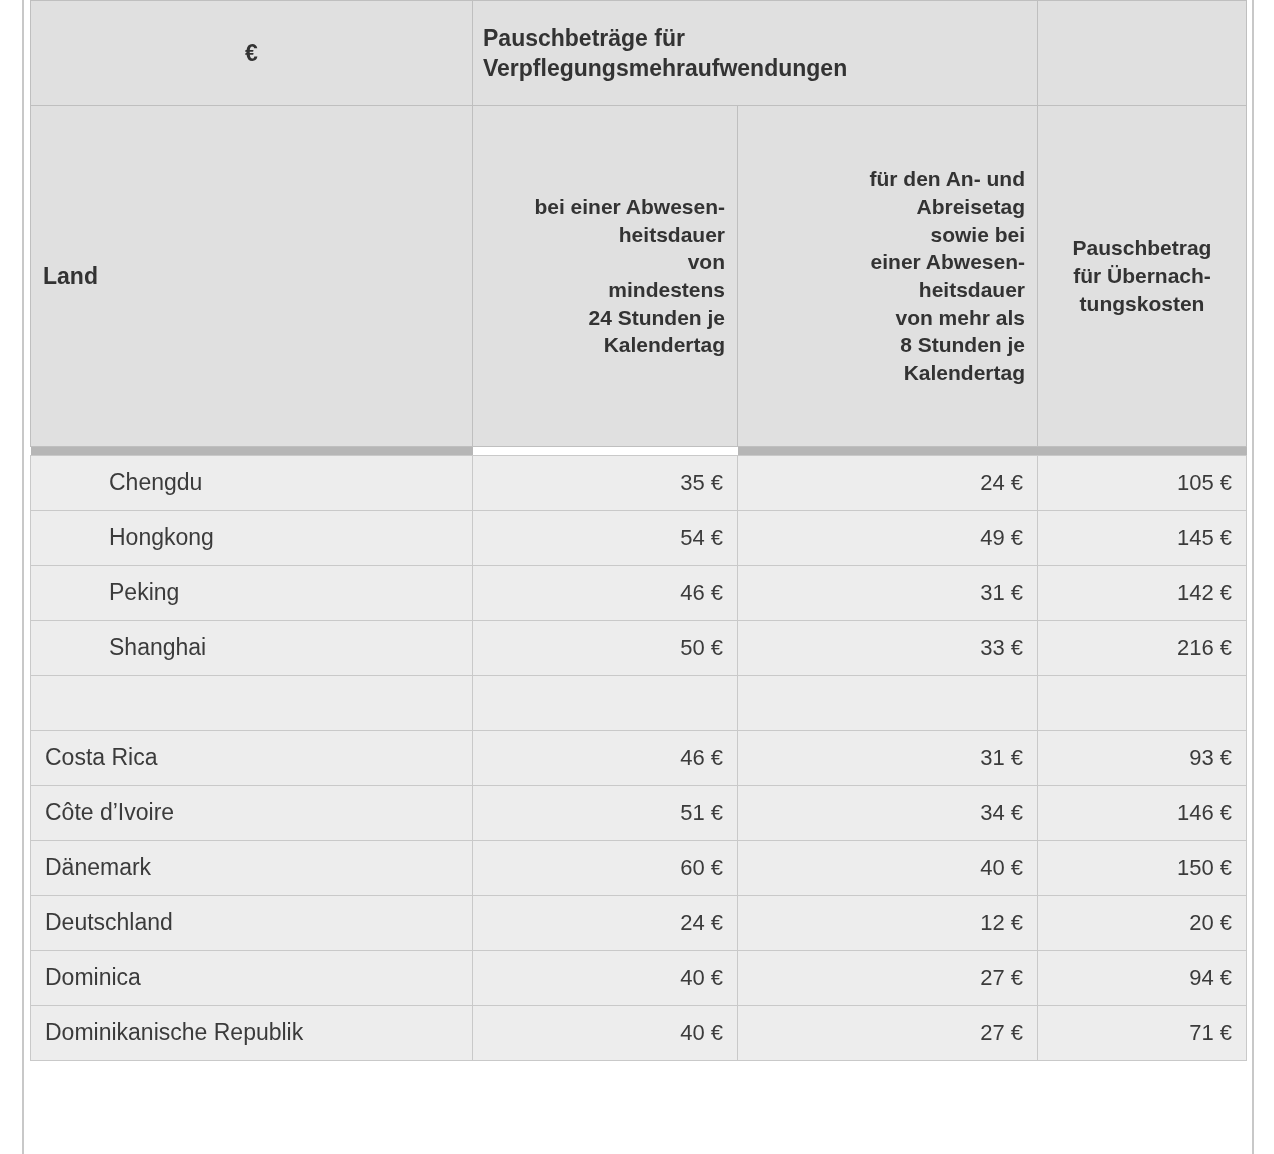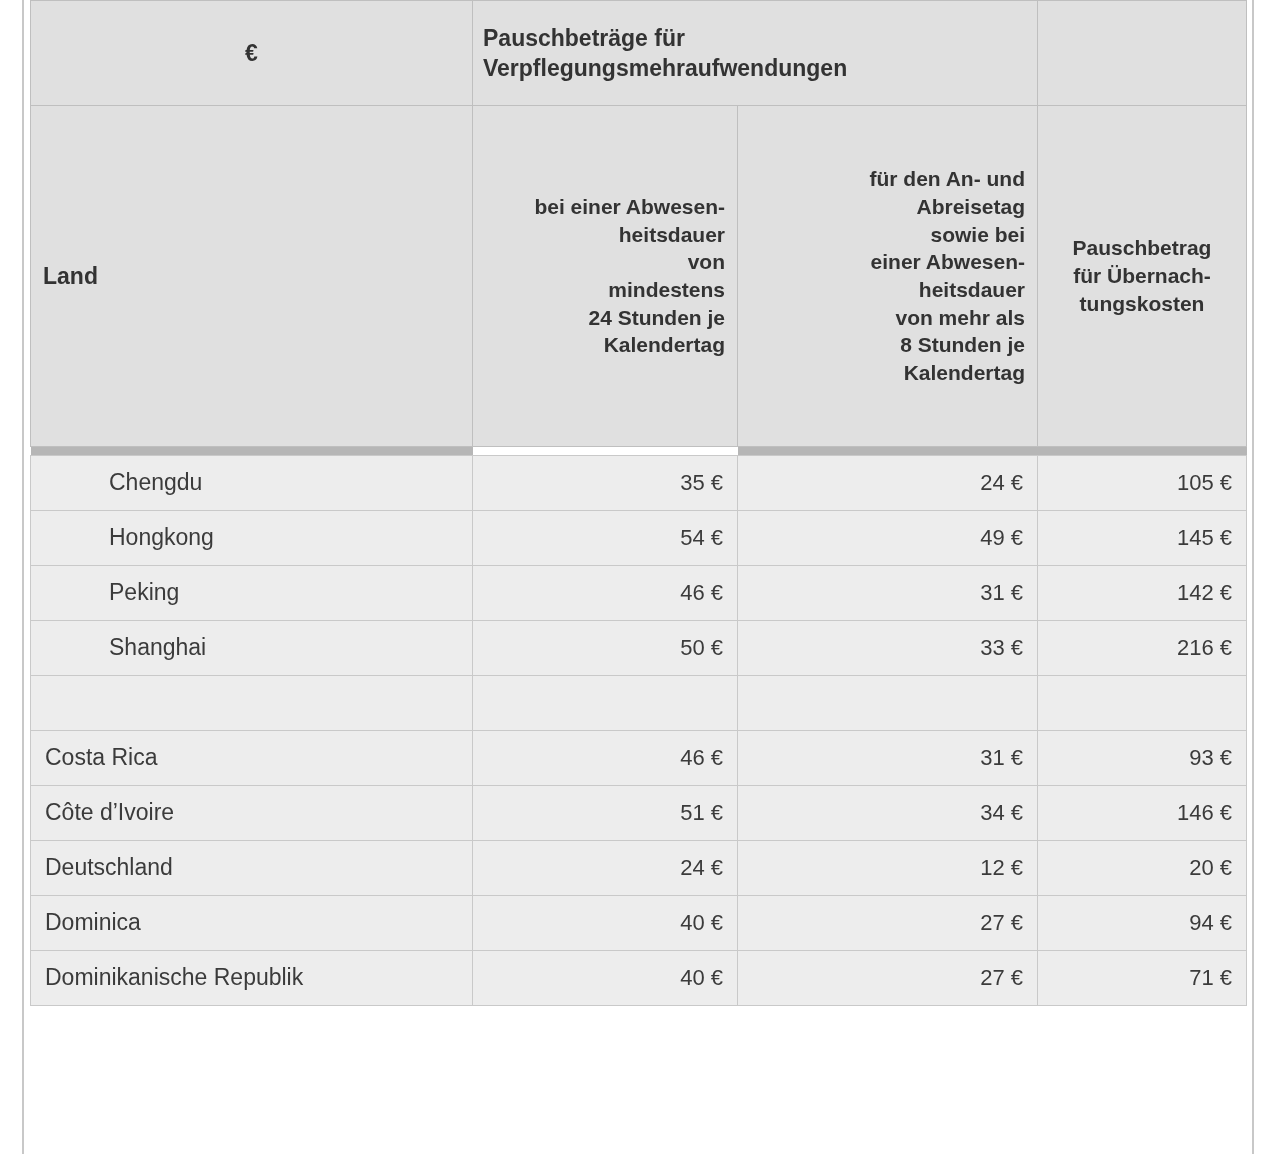--- a/index.html
+++ b/index.html
@@ -204,20 +204,26 @@
           <td class="num">31 €</td>
           <td class="num">93 €</td>
         </tr>
         <tr class="plain">
           <td class="land">Côte d’Ivoire</td>
           <td class="num">51 €</td>
           <td class="num">34 €</td>
           <td class="num">146 €</td>
         </tr>
         <tr class="plain">
+          <td class="land">Dänemark</td>
+          <td class="num">60 €</td>
+          <td class="num">40 €</td>
+          <td class="num">150 €</td>
+        </tr>
+        <tr class="plain">
           <td class="land">Deutschland</td>
           <td class="num">24 €</td>
           <td class="num">12 €</td>
           <td class="num">20 €</td>
         </tr>
         <tr class="plain">
           <td class="land">Dominica</td>
           <td class="num">40 €</td>
           <td class="num">27 €</td>
           <td class="num">94 €</td>

